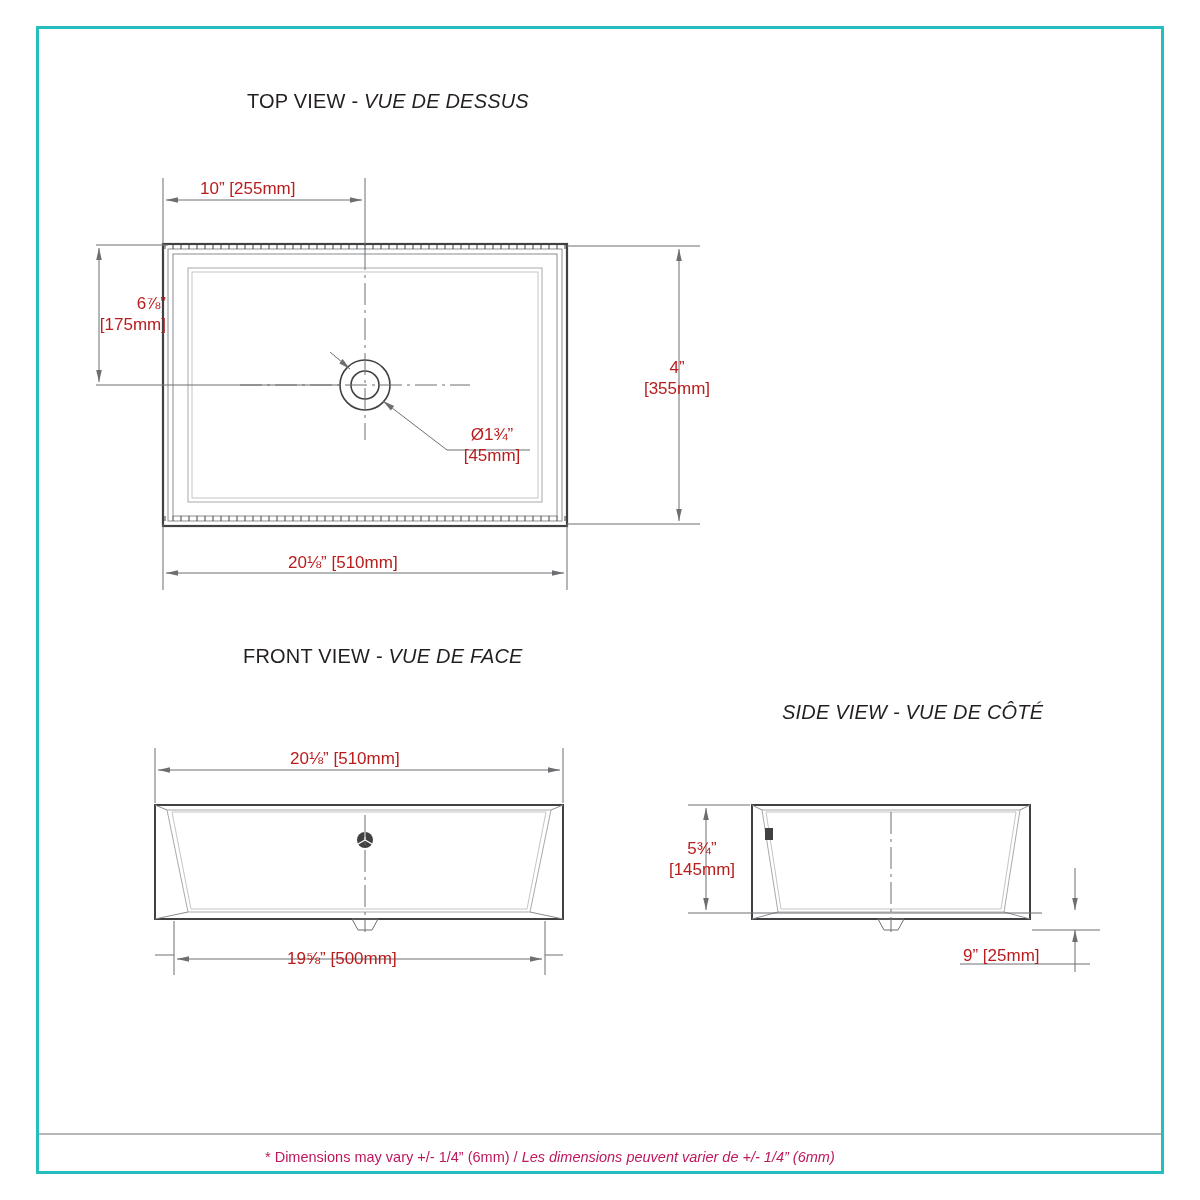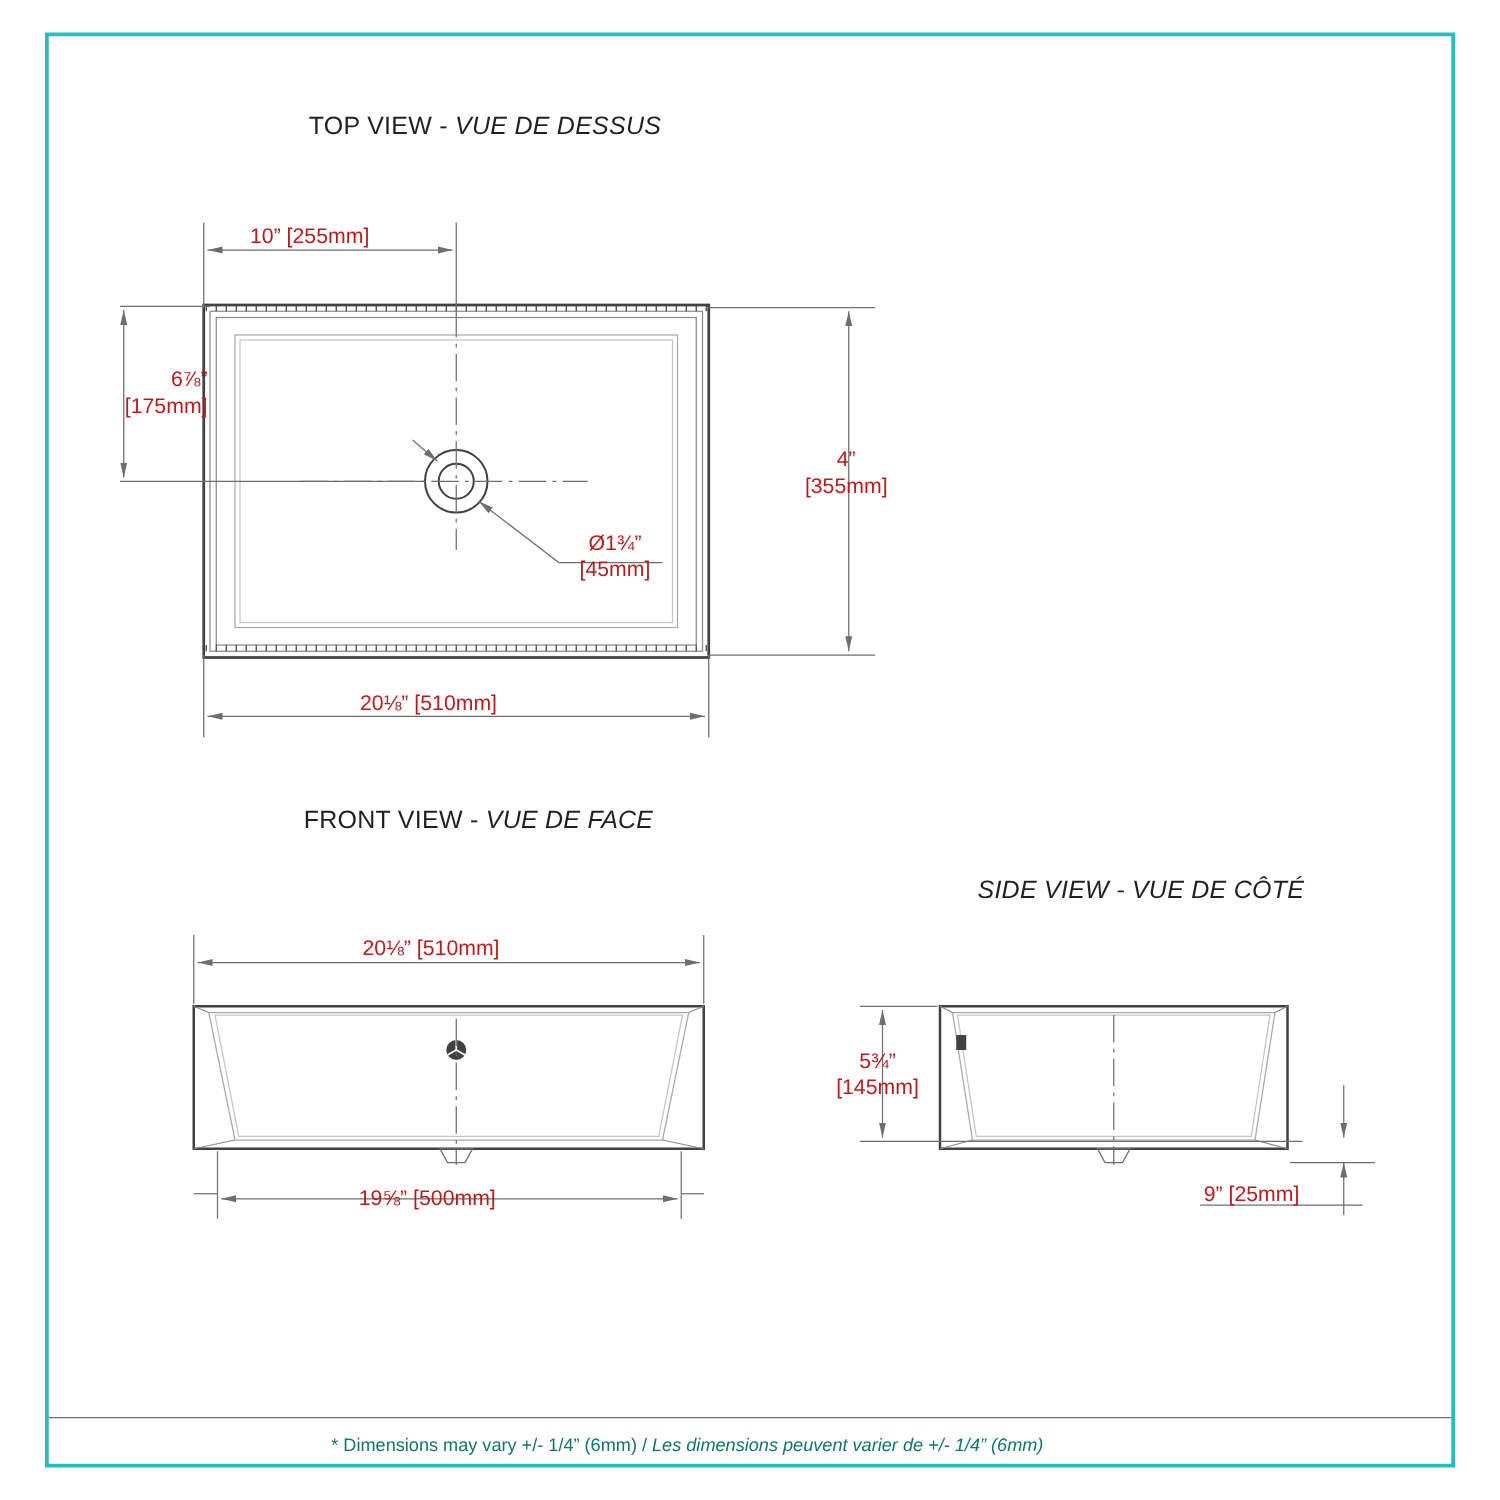--- a/index.html
+++ b/index.html
@@ -45,21 +45,21 @@
     font-size: 17px;
     line-height: 21px;
     white-space: nowrap;
     color: #b91c1c;
     text-align: center;
   }
   .footnote {
     position: absolute;
     font-size: 14.5px;
     white-space: nowrap;
-    color: #0f766e;
+    color: #be185d;
   }
   .footnote .ital {
     font-style: italic;
   }
   svg {
     position: absolute;
     left: 0;
     top: 0;
     width: 1200px;
     height: 1200px;

